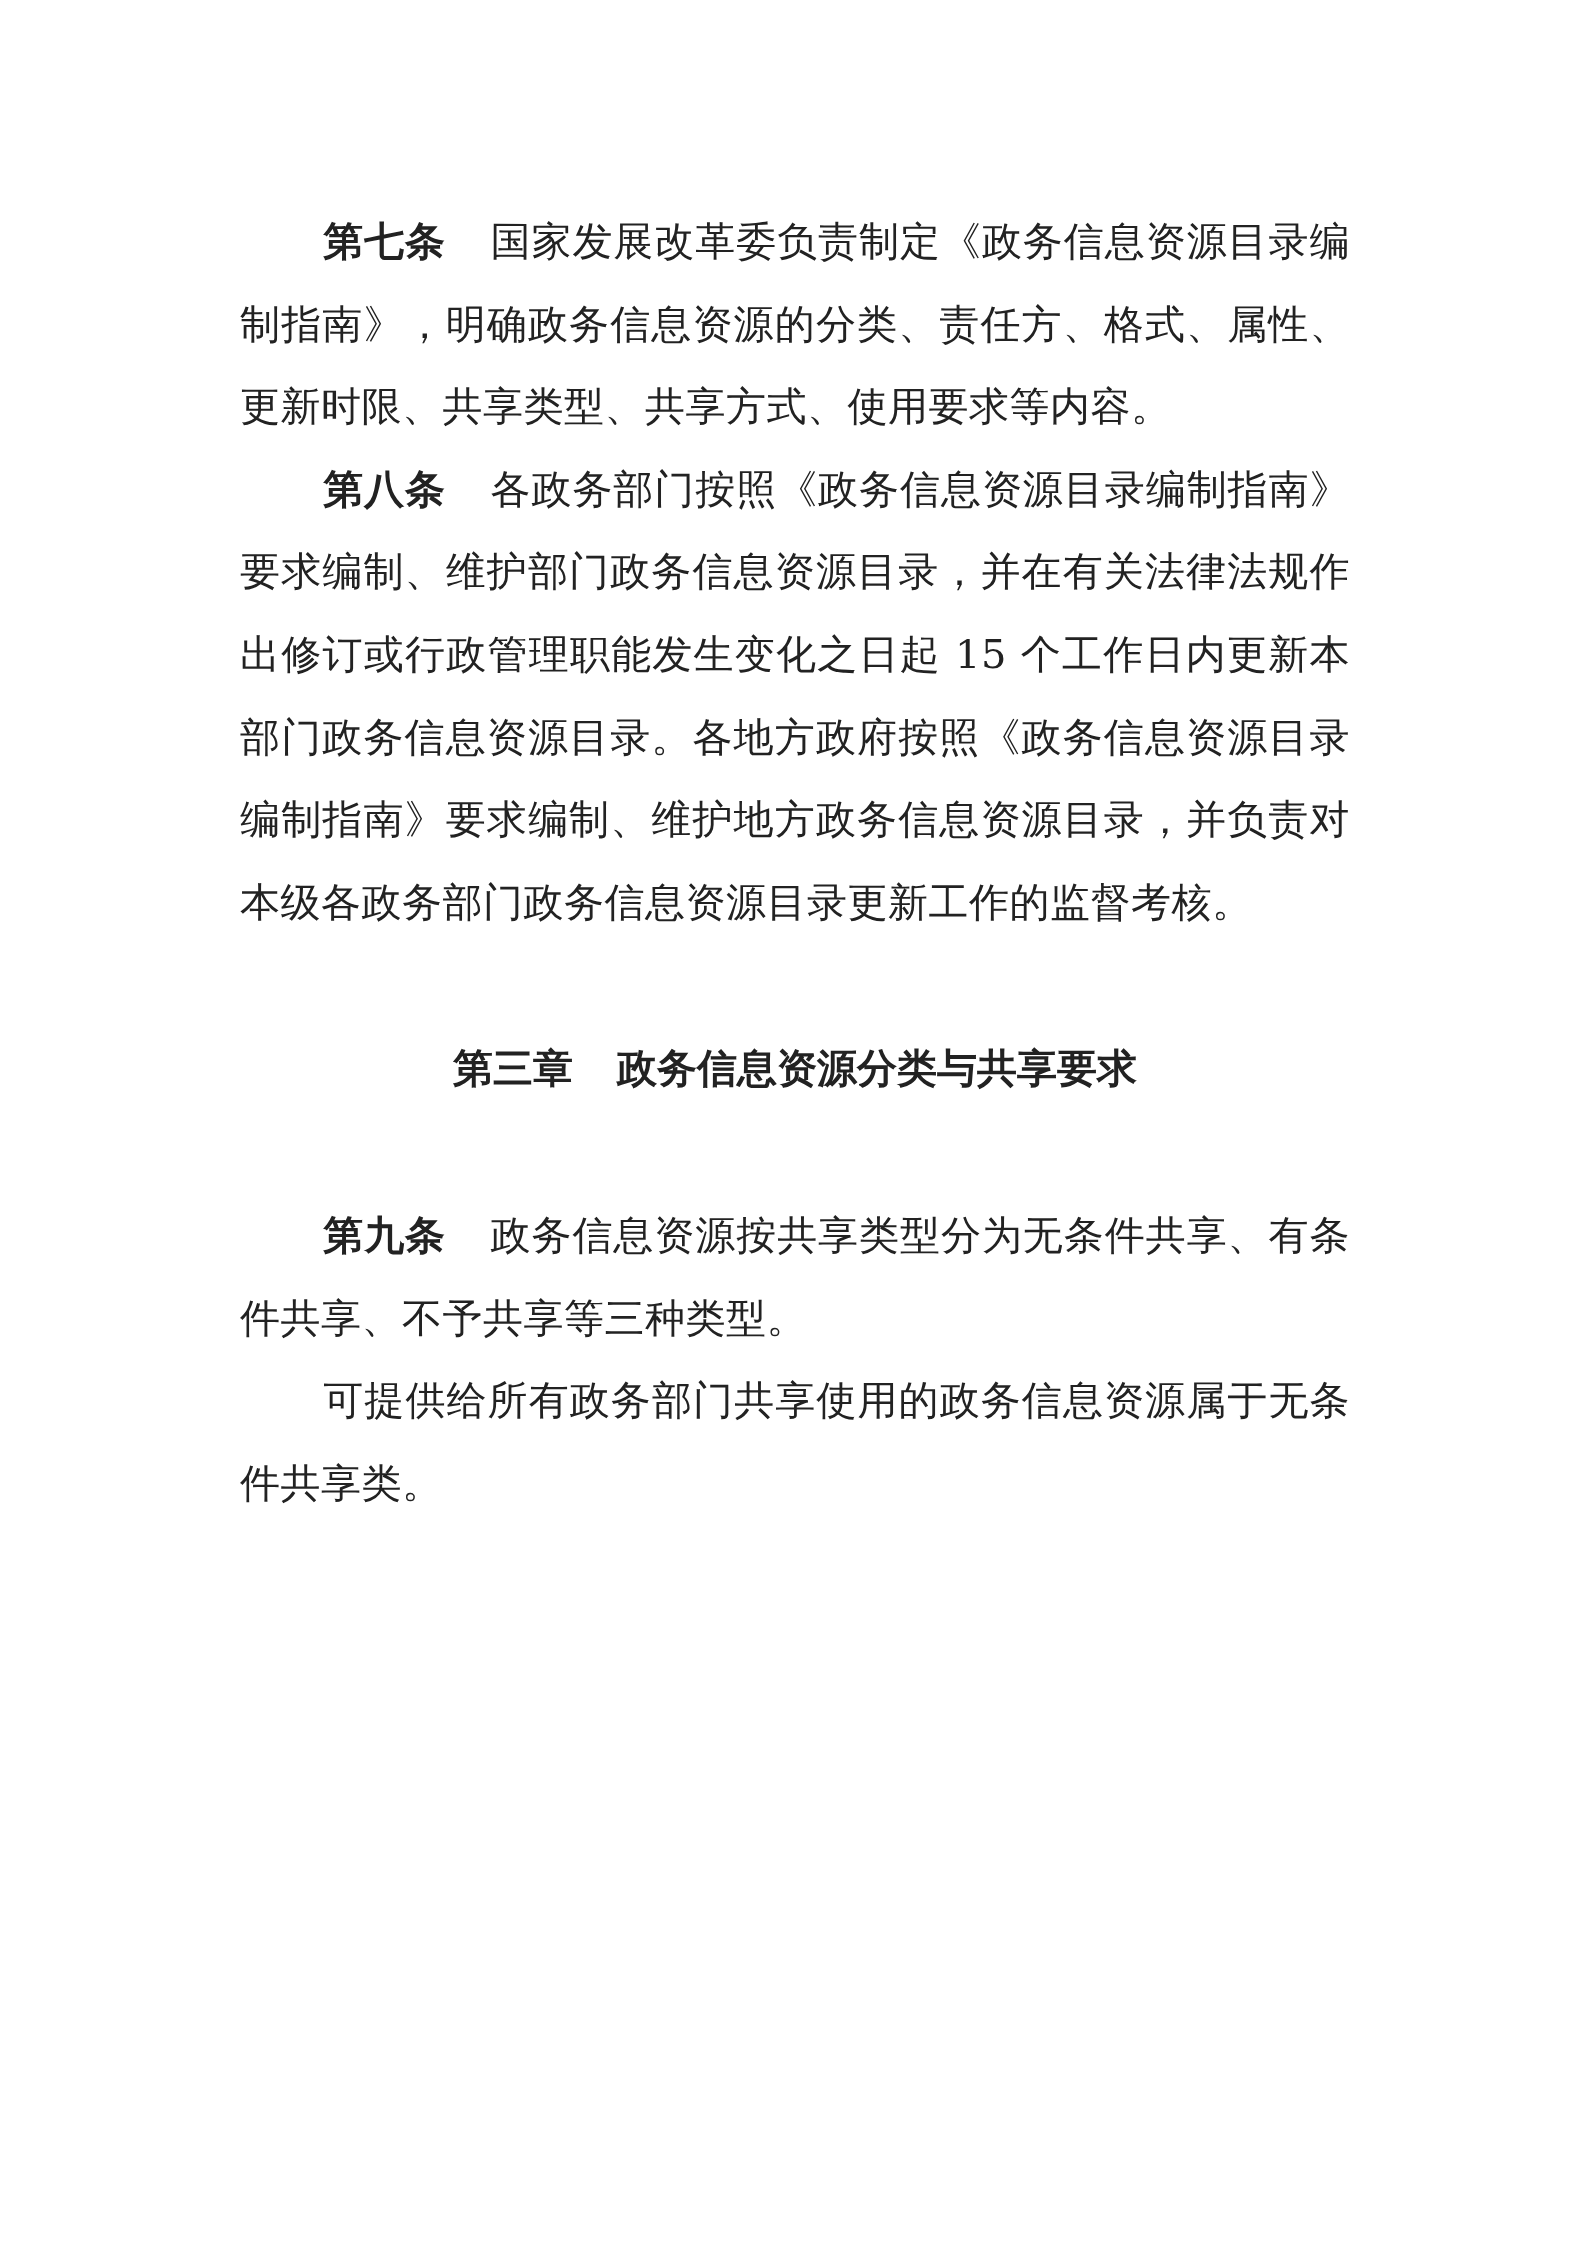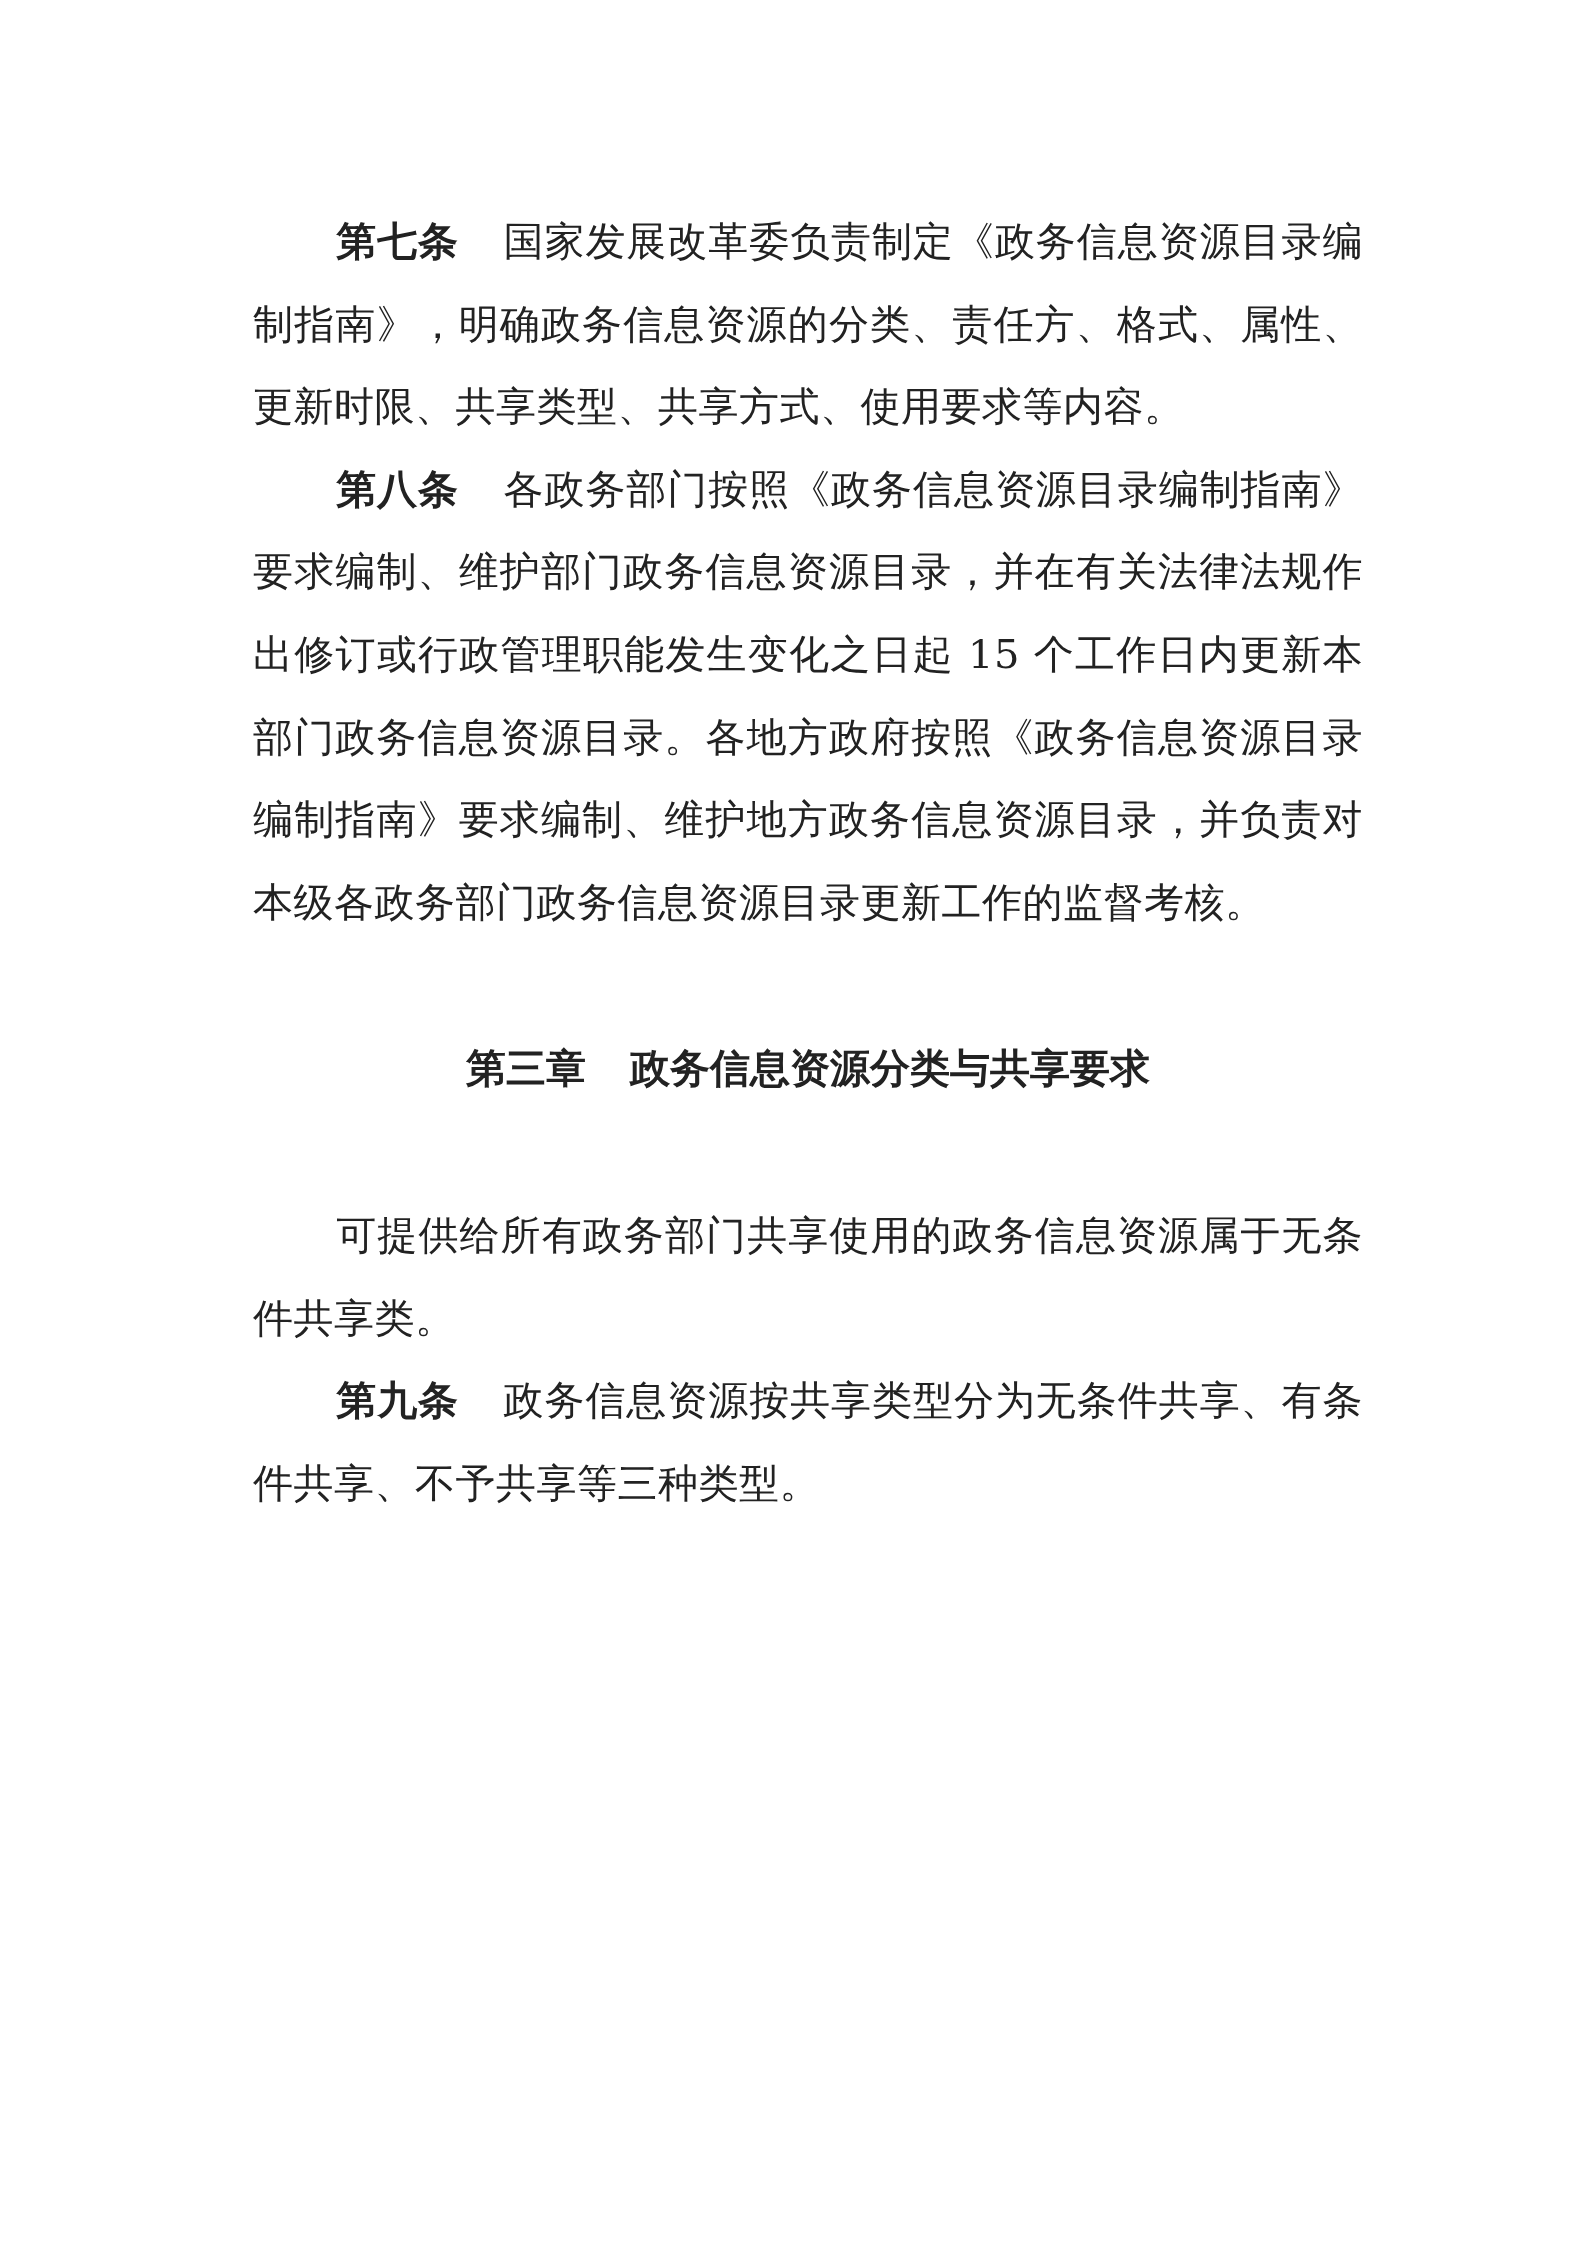--- a/index.html
+++ b/index.html
@@ -1,18 +1,18 @@
 <!DOCTYPE html>
 <html><head>
 <meta charset="utf-8">
 <style>
   html, body { margin: 0; padding: 0; background: #ffffff; }
   body { width: 1586px; height: 2244px; position: relative; overflow: hidden;
          font-family: "DejaVu Serif", "Liberation Serif", serif; color: #222; }
-  .page { position: absolute; left: 240px; top: 200px; width: 1110px; margin-left: 13px; }
+  .page { position: absolute; left: 240px; top: 200px; width: 1110px; }
   .para { margin: 0; font-size: 40px; line-height: 82.6px; text-align: justify;
           text-indent: 2.08em; letter-spacing: 0.5px; }
   .art { font-weight: bold; font-family: "DejaVu Sans", "Liberation Sans", sans-serif; }
   .gap { display: inline-block; width: 44px; }
   .chapter { margin: 0; font-size: 40px; text-align: center; line-height: 82.6px;
              font-weight: bold; }
   .sp-ch { height: 84px; }
   .sp-after { height: 84px; }
 </style>
 </head>
@@ -24,17 +24,17 @@
 
   <p class="para"><span class="art">第八条</span><span class="gap"></span><span>各政务部门按照《政务信息资源目录编制指南》要求编制、维护部门政务信息资源目录，并在有关法律法规作出修订或行政管理职能发生变化之日起 15 个工作日内更新本部门政务信息资源目录。各地方政府按照《政务信息资源目录编制指南》要求编制、维护地方政务信息资源目录，并负责对本级各政务部门政务信息资源目录更新工作的监督考核。</span></p>
 
 
   <div class="sp-ch"></div>
 
   <h2 class="chapter"><span>第三章</span><span class="gap"></span><span>政务信息资源分类与共享要求</span></h2>
 
   <div class="sp-after"></div>
 
+  <p class="para"><span class="art">第九条</span><span class="gap"></span><span>政务信息资源按共享类型分为无条件共享、有条件共享、不予共享等三种类型。</span></p>
+
   <p class="para">可提供给所有政务部门共享使用的政务信息资源属于无条件共享类。</p>
-
-  <p class="para"><span class="art">第九条</span><span class="gap"></span><span>政务信息资源按共享类型分为无条件共享、有条件共享、不予共享等三种类型。</span></p>
 
 </div>
 
 </body></html>

